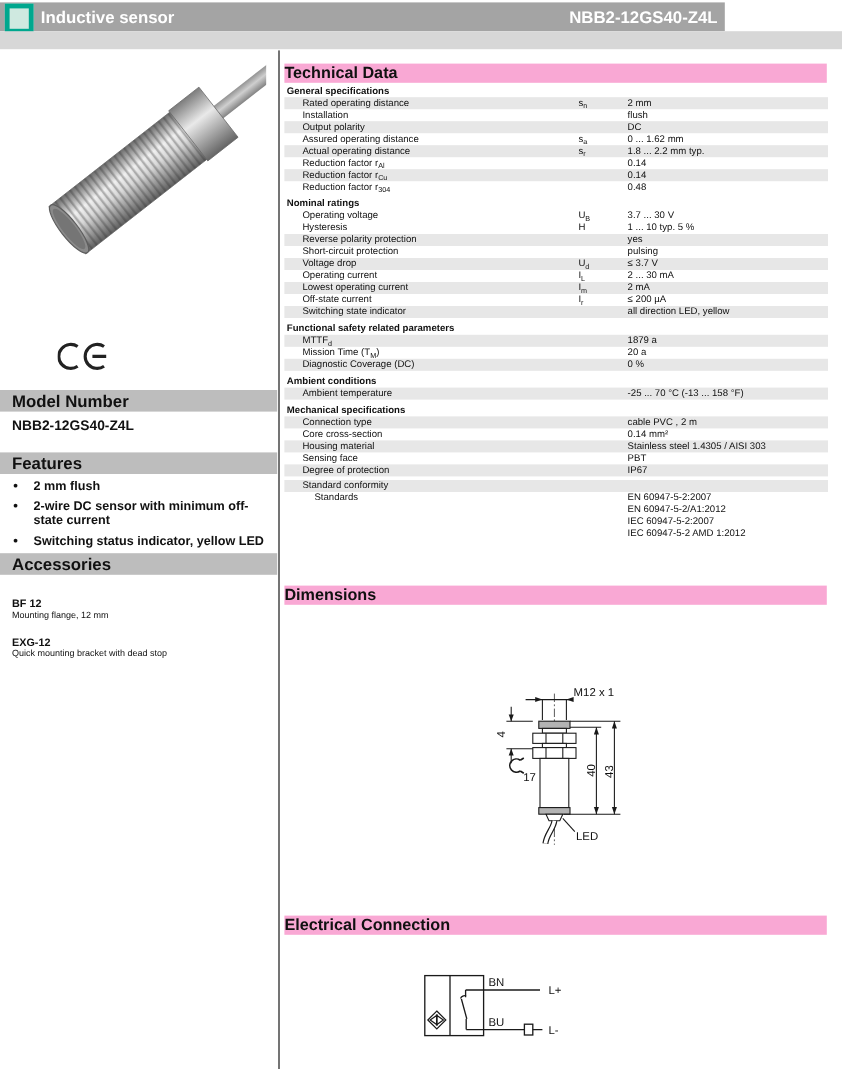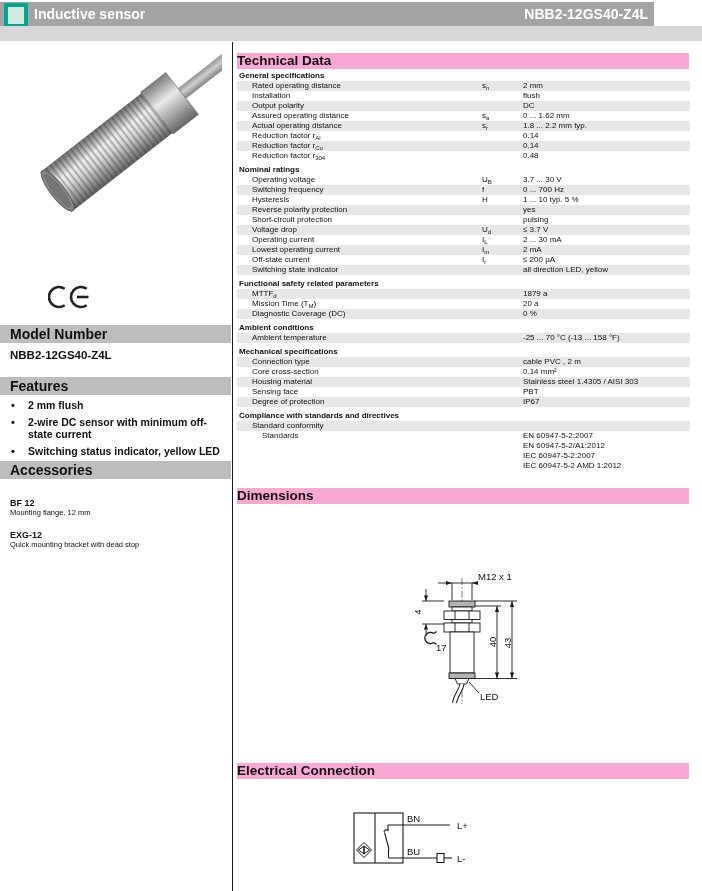--- a/index.html
+++ b/index.html
@@ -1,19 +1,19 @@
 <!DOCTYPE html>
 <html><head>
 <meta charset="utf-8">
 <style>
   html,body{margin:0;padding:0;background:#fff;}
   .page{position:relative;width:702px;height:891px;background:#ffffff;overflow:hidden;
         font-family:"Liberation Sans","DejaVu Sans",sans-serif;color:#111;}
   
-  .topbar{position:absolute;left:0;top:2px;width:654px;height:24px;background:#a4a4a4;}
+  .topbar{position:absolute;left:0;top:2px;width:604px;height:24px;background:#a4a4a4;}
   .topbar-title{position:absolute;left:34px;top:0;height:24px;line-height:24px;
                 font-size:14px;font-weight:700;color:#fff;}
   .topbar-model{position:absolute;right:6px;top:0;height:24px;line-height:24px;
                 font-size:14px;font-weight:700;color:#fff;}
   .brand-box{position:absolute;left:4px;top:1px;width:24px;height:25px;background:#cfe9e0;
              border:4px solid #00a78e;box-sizing:border-box;}
   .band{position:absolute;left:0;top:26px;width:702px;height:15px;background:#d7d7d7;}
   .divider{position:absolute;left:232px;top:42px;width:1px;height:849px;background:#1a1a1a;}
 
   
@@ -160,25 +160,20 @@
           <span class="t-val">0.48</span>
         </div>
       </div>
       <div class="sec">
         <div class="sec-title">Nominal ratings</div>
         <div class="t-row">
           <span class="t-lbl">Operating voltage</span>
           <span class="t-sym">U<sub>B</sub></span>
           <span class="t-val">3.7 ... 30 V</span>
         </div>
-        <div class="t-row shaded">
-          <span class="t-lbl">Switching frequency</span>
-          <span class="t-sym">f</span>
-          <span class="t-val">0 ... 700 Hz</span>
-        </div>
         <div class="t-row">
           <span class="t-lbl">Hysteresis</span>
           <span class="t-sym">H</span>
           <span class="t-val">1 ... 10  typ. 5  %</span>
         </div>
         <div class="t-row shaded">
           <span class="t-lbl">Reverse polarity protection</span>
           <span class="t-val">yes</span>
         </div>
         <div class="t-row">
@@ -249,21 +244,20 @@
         <div class="t-row">
           <span class="t-lbl">Sensing face</span>
           <span class="t-val">PBT</span>
         </div>
         <div class="t-row shaded">
           <span class="t-lbl">Degree of protection</span>
           <span class="t-val">IP67</span>
         </div>
       </div>
       <div class="sec">
-        <div class="sec-title">Compliance with standards and directives</div>
         <div class="t-row shaded">
           <span class="t-lbl">Standard conformity</span>
         </div>
         <div class="t-row" style="height: 40px;">
           <span class="t-lbl indent">Standards</span>
           <span class="t-val">
             <div class="vline">EN 60947-5-2:2007</div>
             <div class="vline">EN 60947-5-2/A1:2012</div>
             <div class="vline">IEC 60947-5-2:2007</div>
             <div class="vline">IEC 60947-5-2 AMD 1:2012</div>

